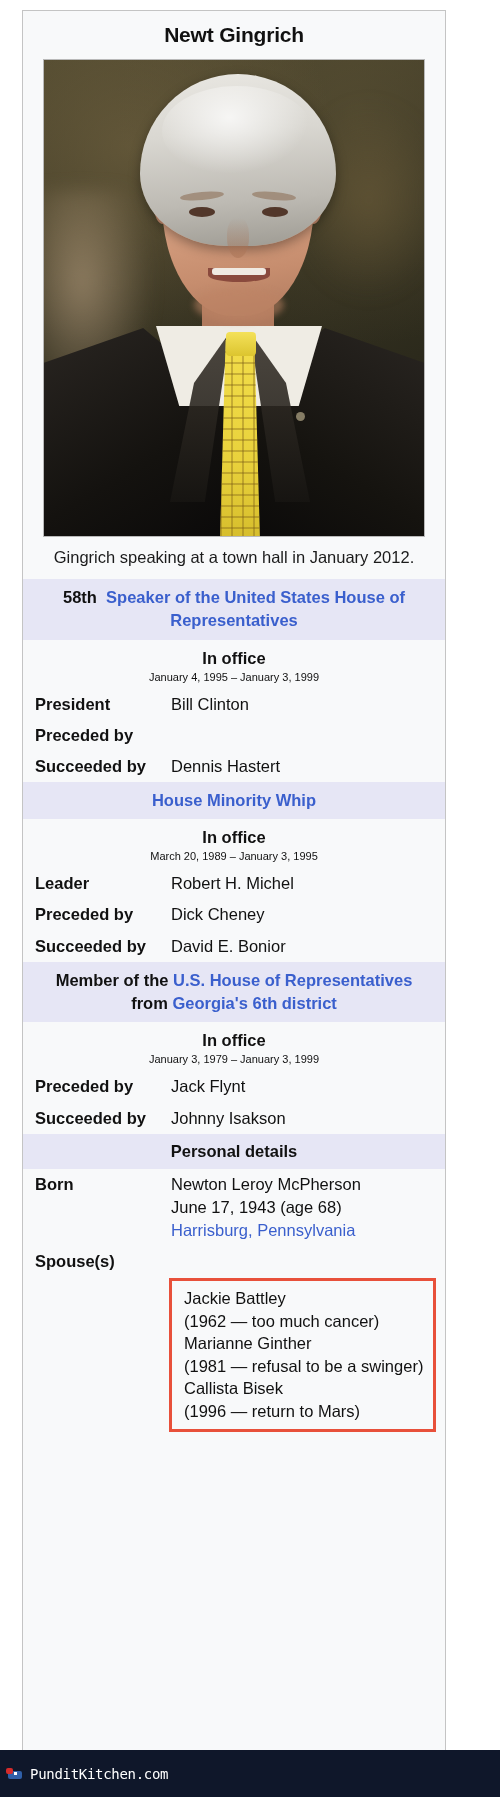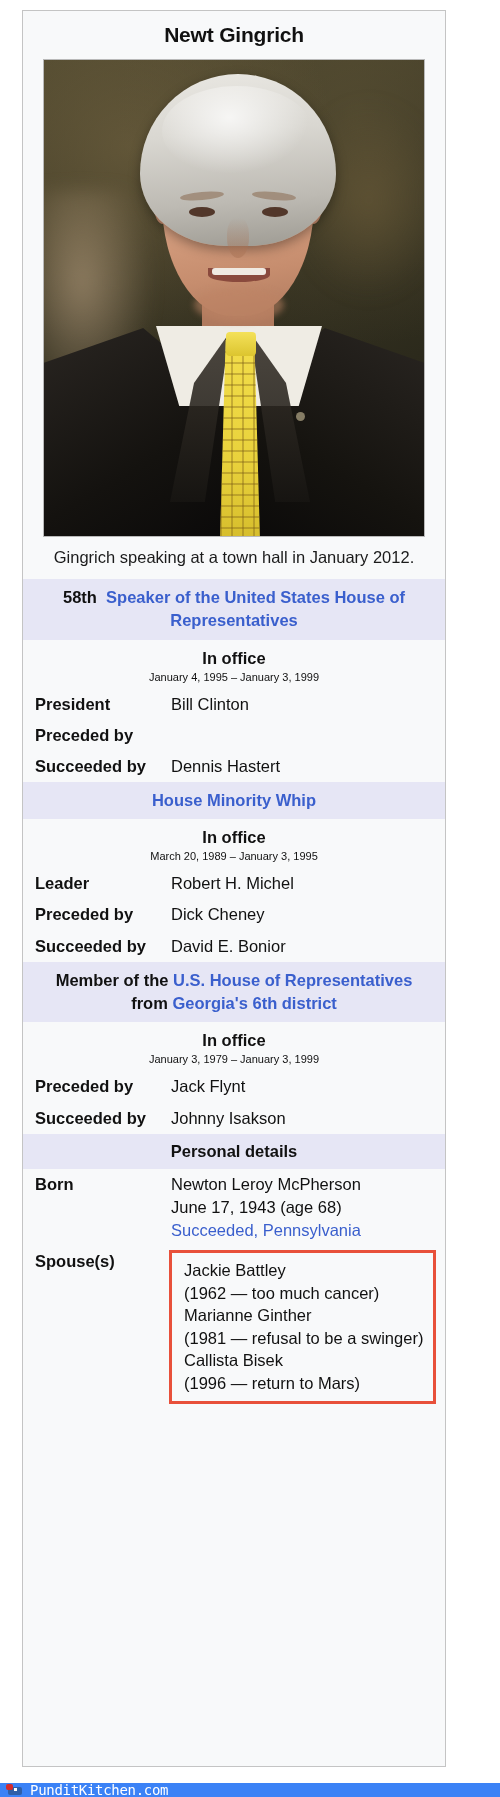--- a/index.html
+++ b/index.html
@@ -214,31 +214,32 @@
 
   
   .row.spouse { padding-bottom: 2px; position: relative; }
   .spouse-box {
     border: 3px solid #e8503a;
     padding: 6px 10px 7px 12px;
     margin-left: -2px;
     margin-right: 0px;
     flex: 1 1 auto;
     box-sizing: border-box;
+    margin-top: 28px;
   }
   .spouse-line { color: #111111; font-size: 16.5px; line-height: 1.36; white-space: nowrap; }
 
   
   #watermark {
     position: absolute;
     left: 0;
     bottom: 0;
     width: 500px;
-    height: 14px;
-    background: #3b82f6;
+    height: 47px;
+    background: #0f172a;
     display: flex;
     align-items: center;
     padding-left: 6px;
     box-sizing: border-box;
   }
   #watermark .wm-text {
     color: #ffffff;
     font-family: "DejaVu Sans Mono", monospace;
     font-size: 14px;
     letter-spacing: -0.3px;
@@ -354,21 +355,21 @@
     <div class="val wl">Johnny Isakson</div>
   </div>
 
   <div class="band personal">Personal details</div>
 
   <div class="row">
     <div class="lbl">Born</div>
     <div class="val">
       <div>Newton Leroy McPherson</div>
       <div>June 17, 1943 (age 68)</div>
-      <div class="wl">Succeeded, Pennsylvania</div>
+      <div class="wl">Harrisburg, Pennsylvania</div>
     </div>
   </div>
 
 
   <div class="row spouse">
     <div class="lbl">Spouse(s)</div>
     <div class="spouse-box">
       <div class="spouse-line">Jackie Battley</div>
       <div class="spouse-line">(1962 — too much cancer)</div>
       <div class="spouse-line">Marianne Ginther</div>

